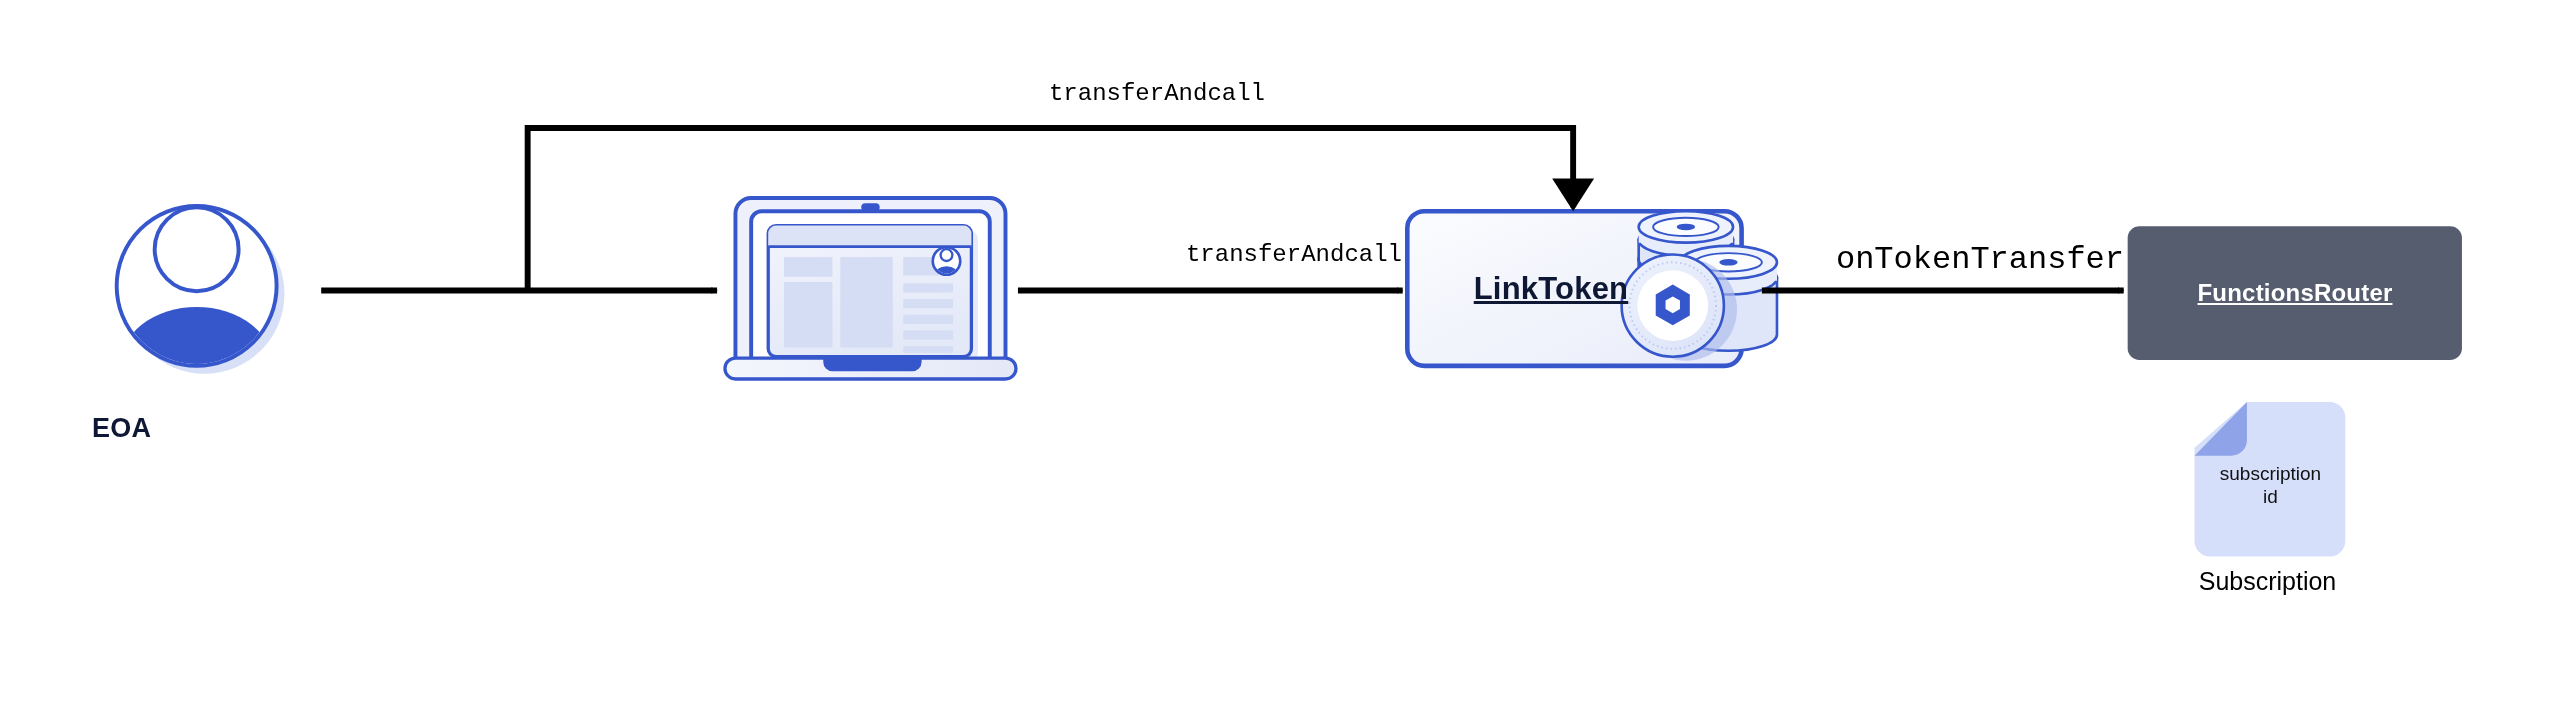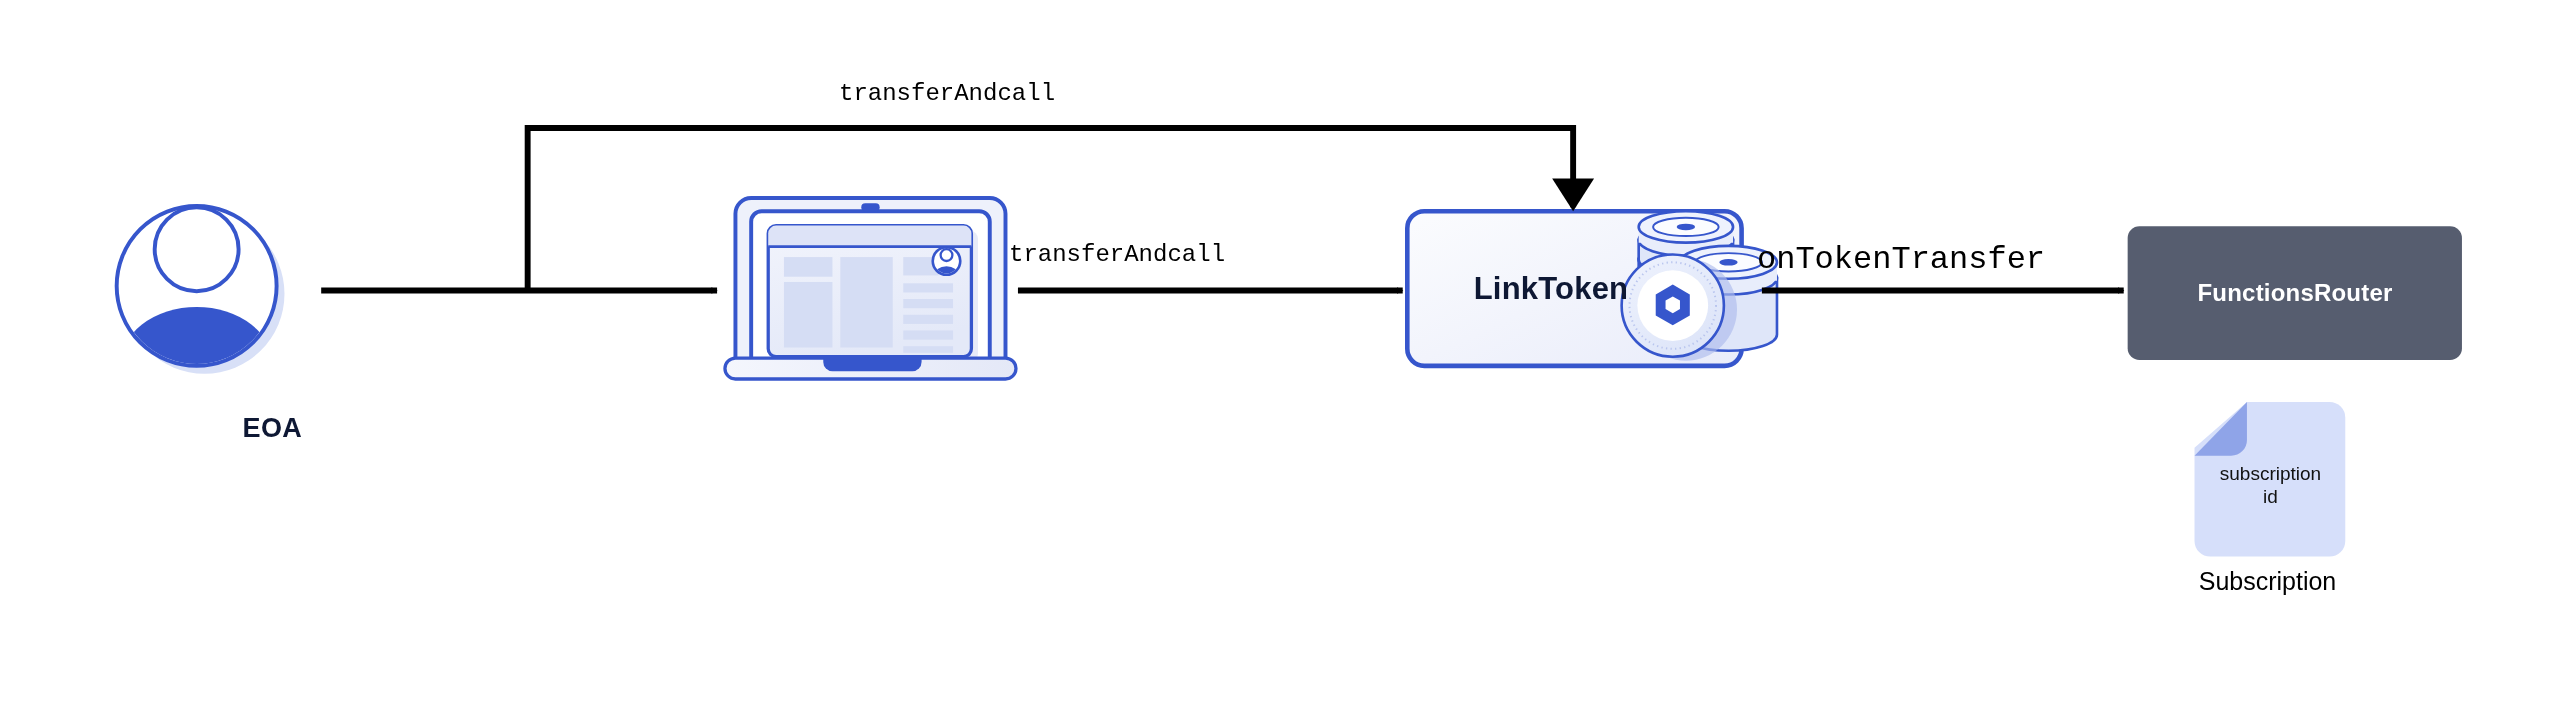--- a/index.html
+++ b/index.html
@@ -22,41 +22,42 @@
   svg.diagram-svg {
     position: absolute;
     top: 0;
     left: 0;
     width: 2576px;
     height: 718px;
     display: block;
   }
   .node-label {
     position: absolute;
-    text-align: right;
+    text-align: left;
     color: #0e1834;
     font-weight: bold;
     font-family: "Liberation Sans", sans-serif;
     white-space: nowrap;
   }
   .edge-label {
     position: absolute;
-    text-align: left;
+    text-align: right;
     color: #000000;
     font-family: "Liberation Mono", monospace;
     white-space: nowrap;
   }
   .box-text {
     position: absolute;
     display: flex;
     align-items: center;
     justify-content: center;
     font-weight: bold;
     font-family: "Liberation Sans", sans-serif;
     white-space: nowrap;
+    text-decoration: underline;
   }
   .doc-text {
     position: absolute;
     text-align: center;
     color: #111111;
     font-family: "Liberation Sans", sans-serif;
     line-height: 1.22;
   }
   .caption-text {
     position: absolute;

